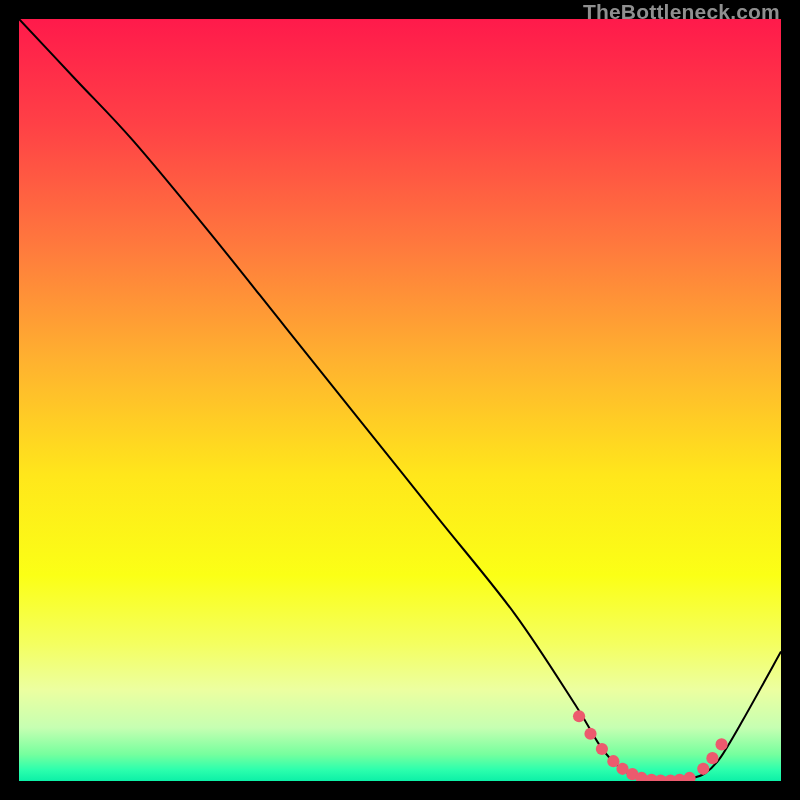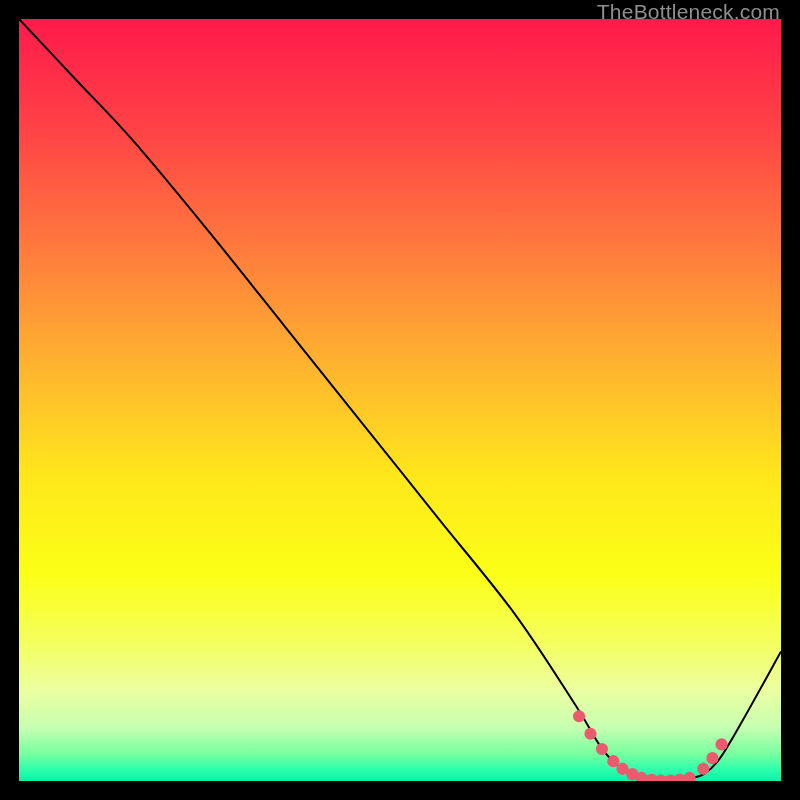--- a/index.html
+++ b/index.html
@@ -26,21 +26,21 @@
     height: 762px;
   }
   .watermark {
     position: absolute;
     top: 0px;
     right: 20px;
     font-family: Arial, Helvetica, sans-serif;
     font-size: 21px;
     color: #8f8f8f;
     letter-spacing: 0.2px;
-    font-weight: 400;
+    font-weight: 700;
   }
 </style>
 </head>
 <body>
 
 <div class="frame">
   <svg class="plot" viewBox="0 0 762 762" preserveAspectRatio="none">
     <defs>
       <linearGradient id="bg-grad" x1="0" y1="0" x2="0" y2="1">
           <stop offset="0%" stop-color="#ff1a4b"></stop>

